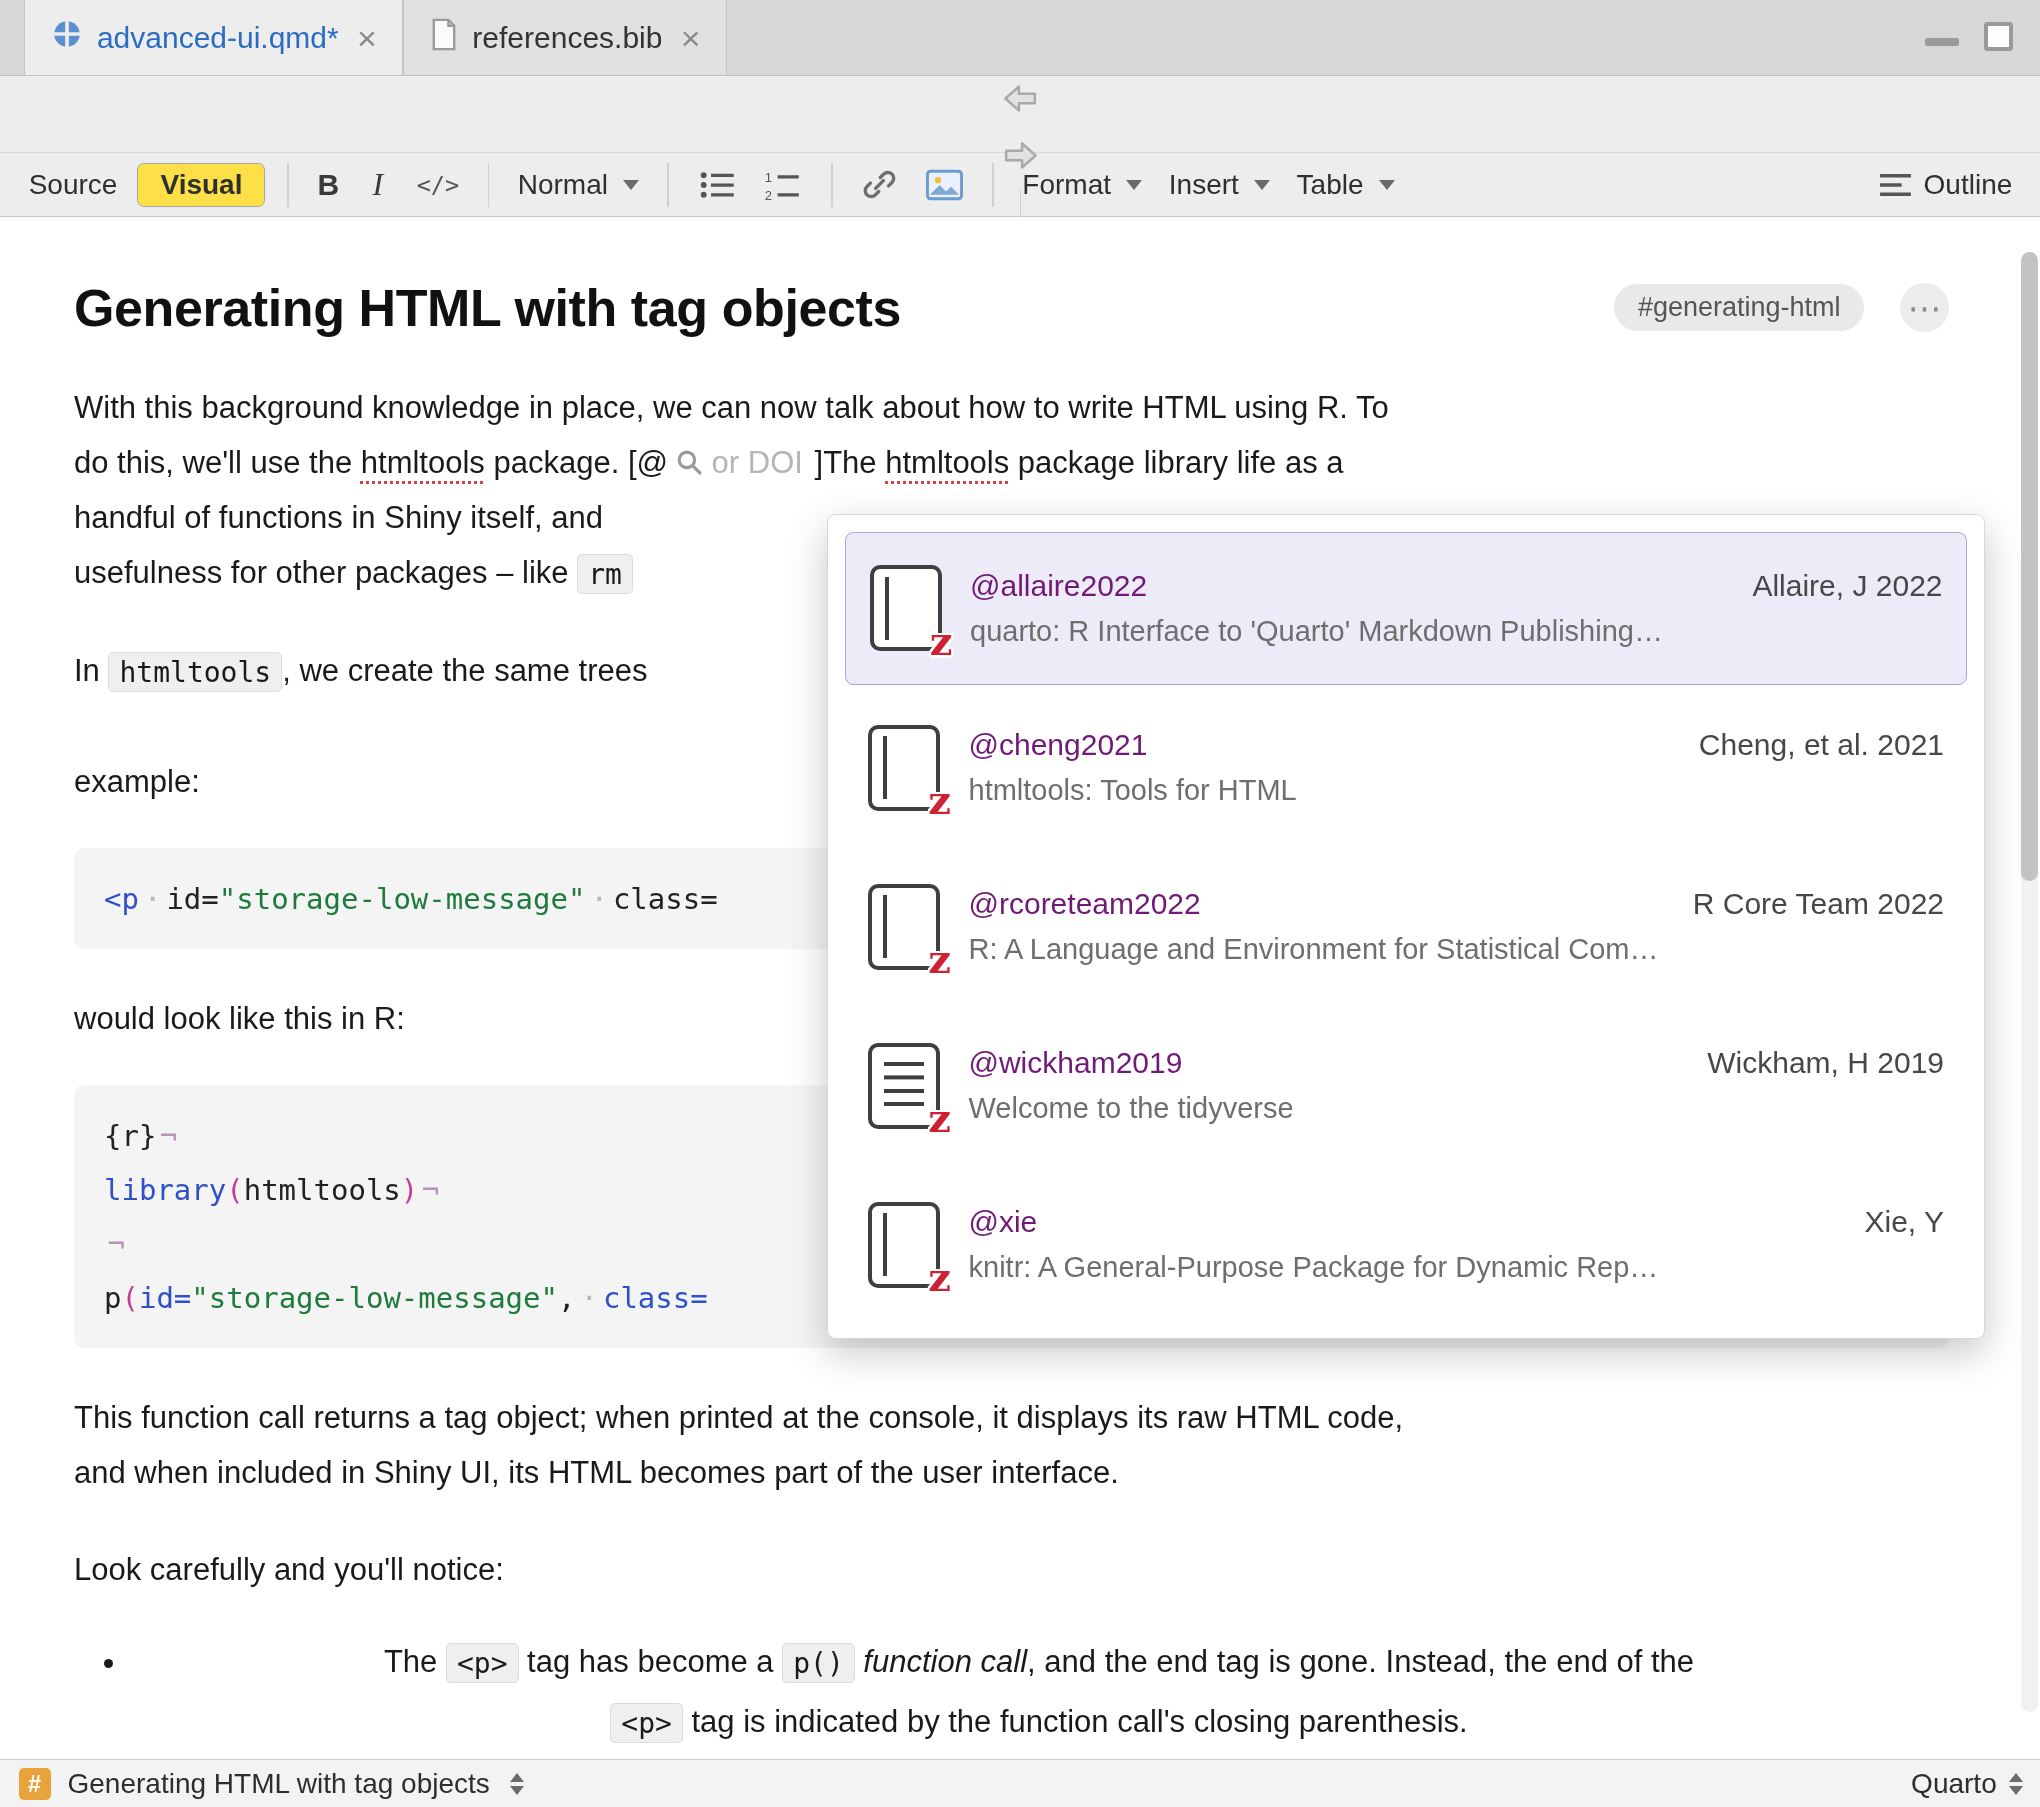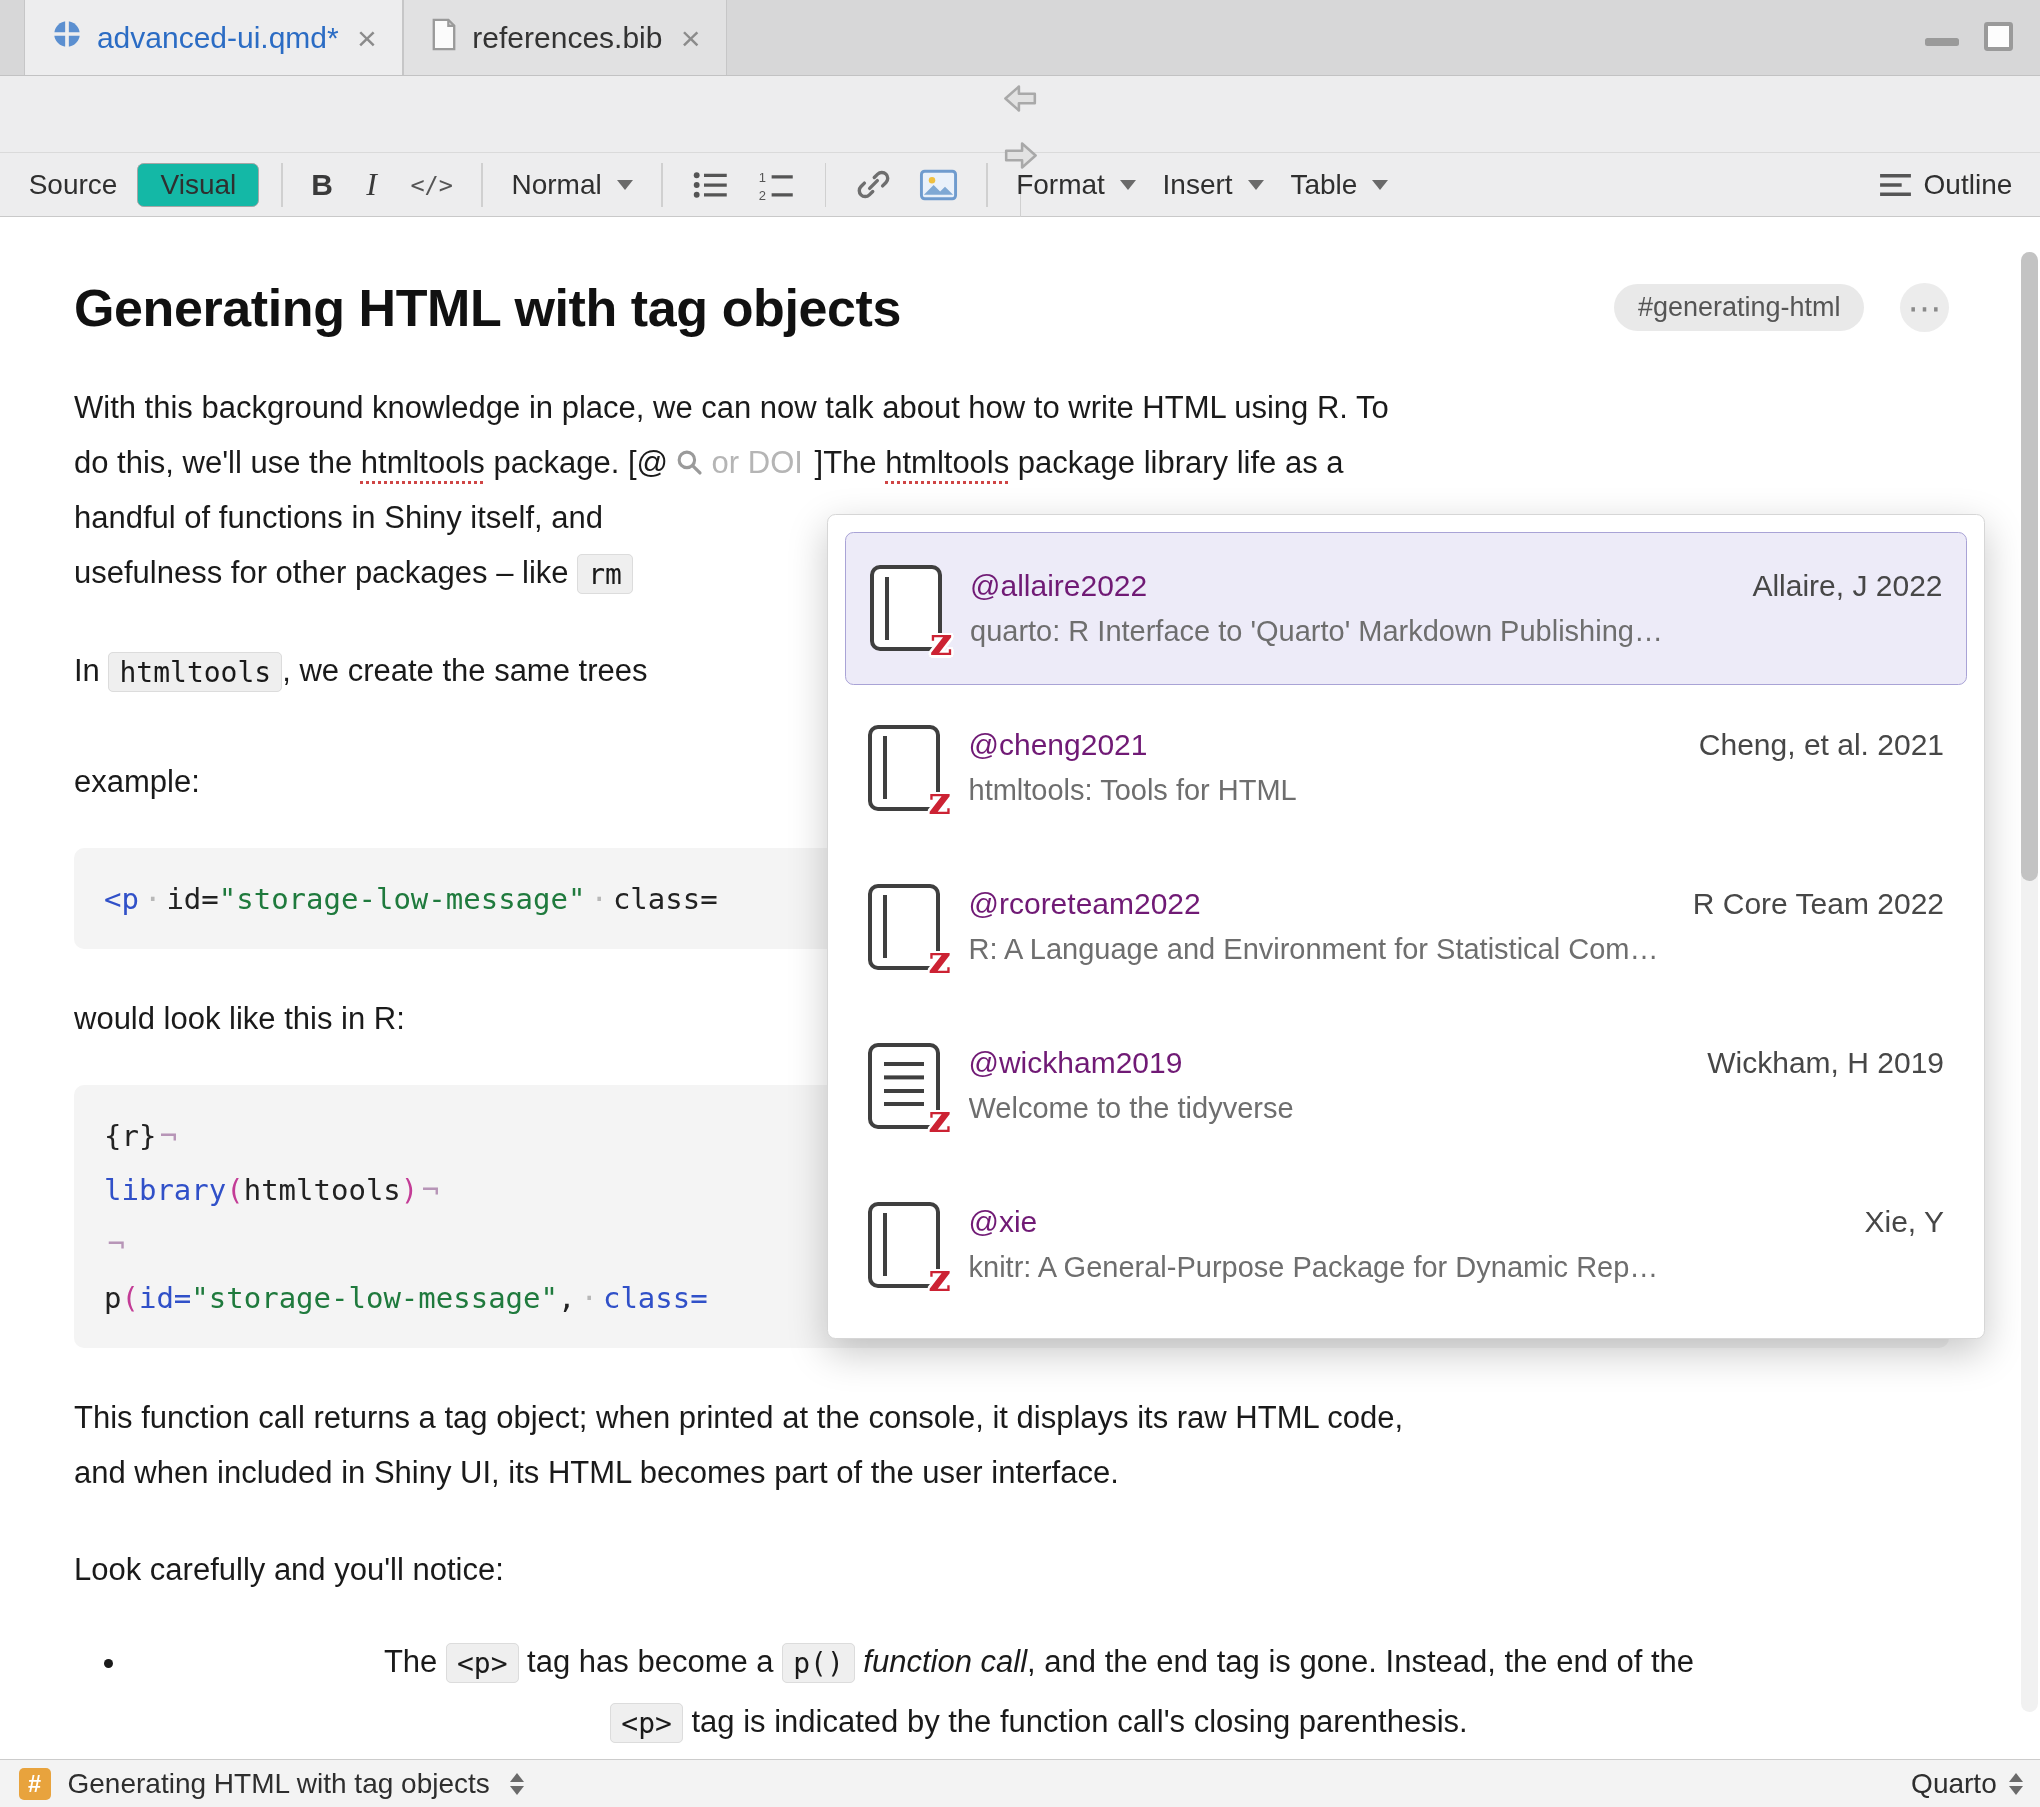--- a/index.html
+++ b/index.html
@@ -40,21 +40,21 @@
   .checkbox { width: 28.5px; height: 28.5px; border: 2.5px solid #949494; border-radius: 4.2px; background: #fdfdfd; flex: none; }
   .right-group { margin-left: auto; display: flex; align-items: center; gap: 11.7px; }
   .abc-icon { display: flex; flex-direction: column; align-items: center; line-height: 1; }
   .abc-icon .abc-text { font-size: 17px; font-weight: bold; color: #701a75; letter-spacing: 0.8px; }
   .chunk-icon { position: relative; width: 49px; height: 44px; flex: none; }
   .chunk-c { position: absolute; right: 0; bottom: 0; width: 37px; height: 37px; background: #3a9a3a; border-radius: 6.7px; color: #fff; font-weight: bold; font-size: 25px; display: flex; align-items: center; justify-content: center; }
   .chunk-plus { position: absolute; left: 0; top: 0; width: 22px; height: 22px; background: #fff; border: 1.7px solid #3a9a3a; border-radius: 50%; color: #3a9a3a; font-weight: bold; font-size: 20px; line-height: 18.5px; text-align: center; z-index: 2; }
   .btn-b { font-weight: 800; font-size: 30px; color: #3a3a3a; }
   .btn-i { font-style: italic; font-family: "Liberation Serif", serif; font-size: 32px; color: #3a3a3a; padding: 0 6.7px; }
   .btn-code { font-family: "DejaVu Sans Mono", monospace; font-size: 23.5px; color: #555; }
-  .visual-btn { border: 1.7px solid #a6a6a6; background: #14b8a6; border-radius: 6.7px; padding: 5px 22px; }
+  .visual-btn { border: 1.7px solid #a6a6a6; background: #fde047; border-radius: 6.7px; padding: 5px 22px; font-weight: bold; }
 
   
   .editor {
     position: relative; background: #ffffff; height: 1542px;
     padding: 34px 92px 0 74px; overflow: hidden;
   }
   .heading-row { display: flex; justify-content: space-between; align-items: flex-start; margin-top: 27px; }
   h1.doc-heading { font-size: 52px; font-weight: 700; color: #111; letter-spacing: -0.4px; }
   .anchor-group { display: flex; align-items: center; gap: 36px; margin-top: 5px; }
   .anchor-pill { background: #e9e9e9; color: #555; border-radius: 25px; padding: 8.4px 23.5px; font-size: 27px; white-space: nowrap; }

